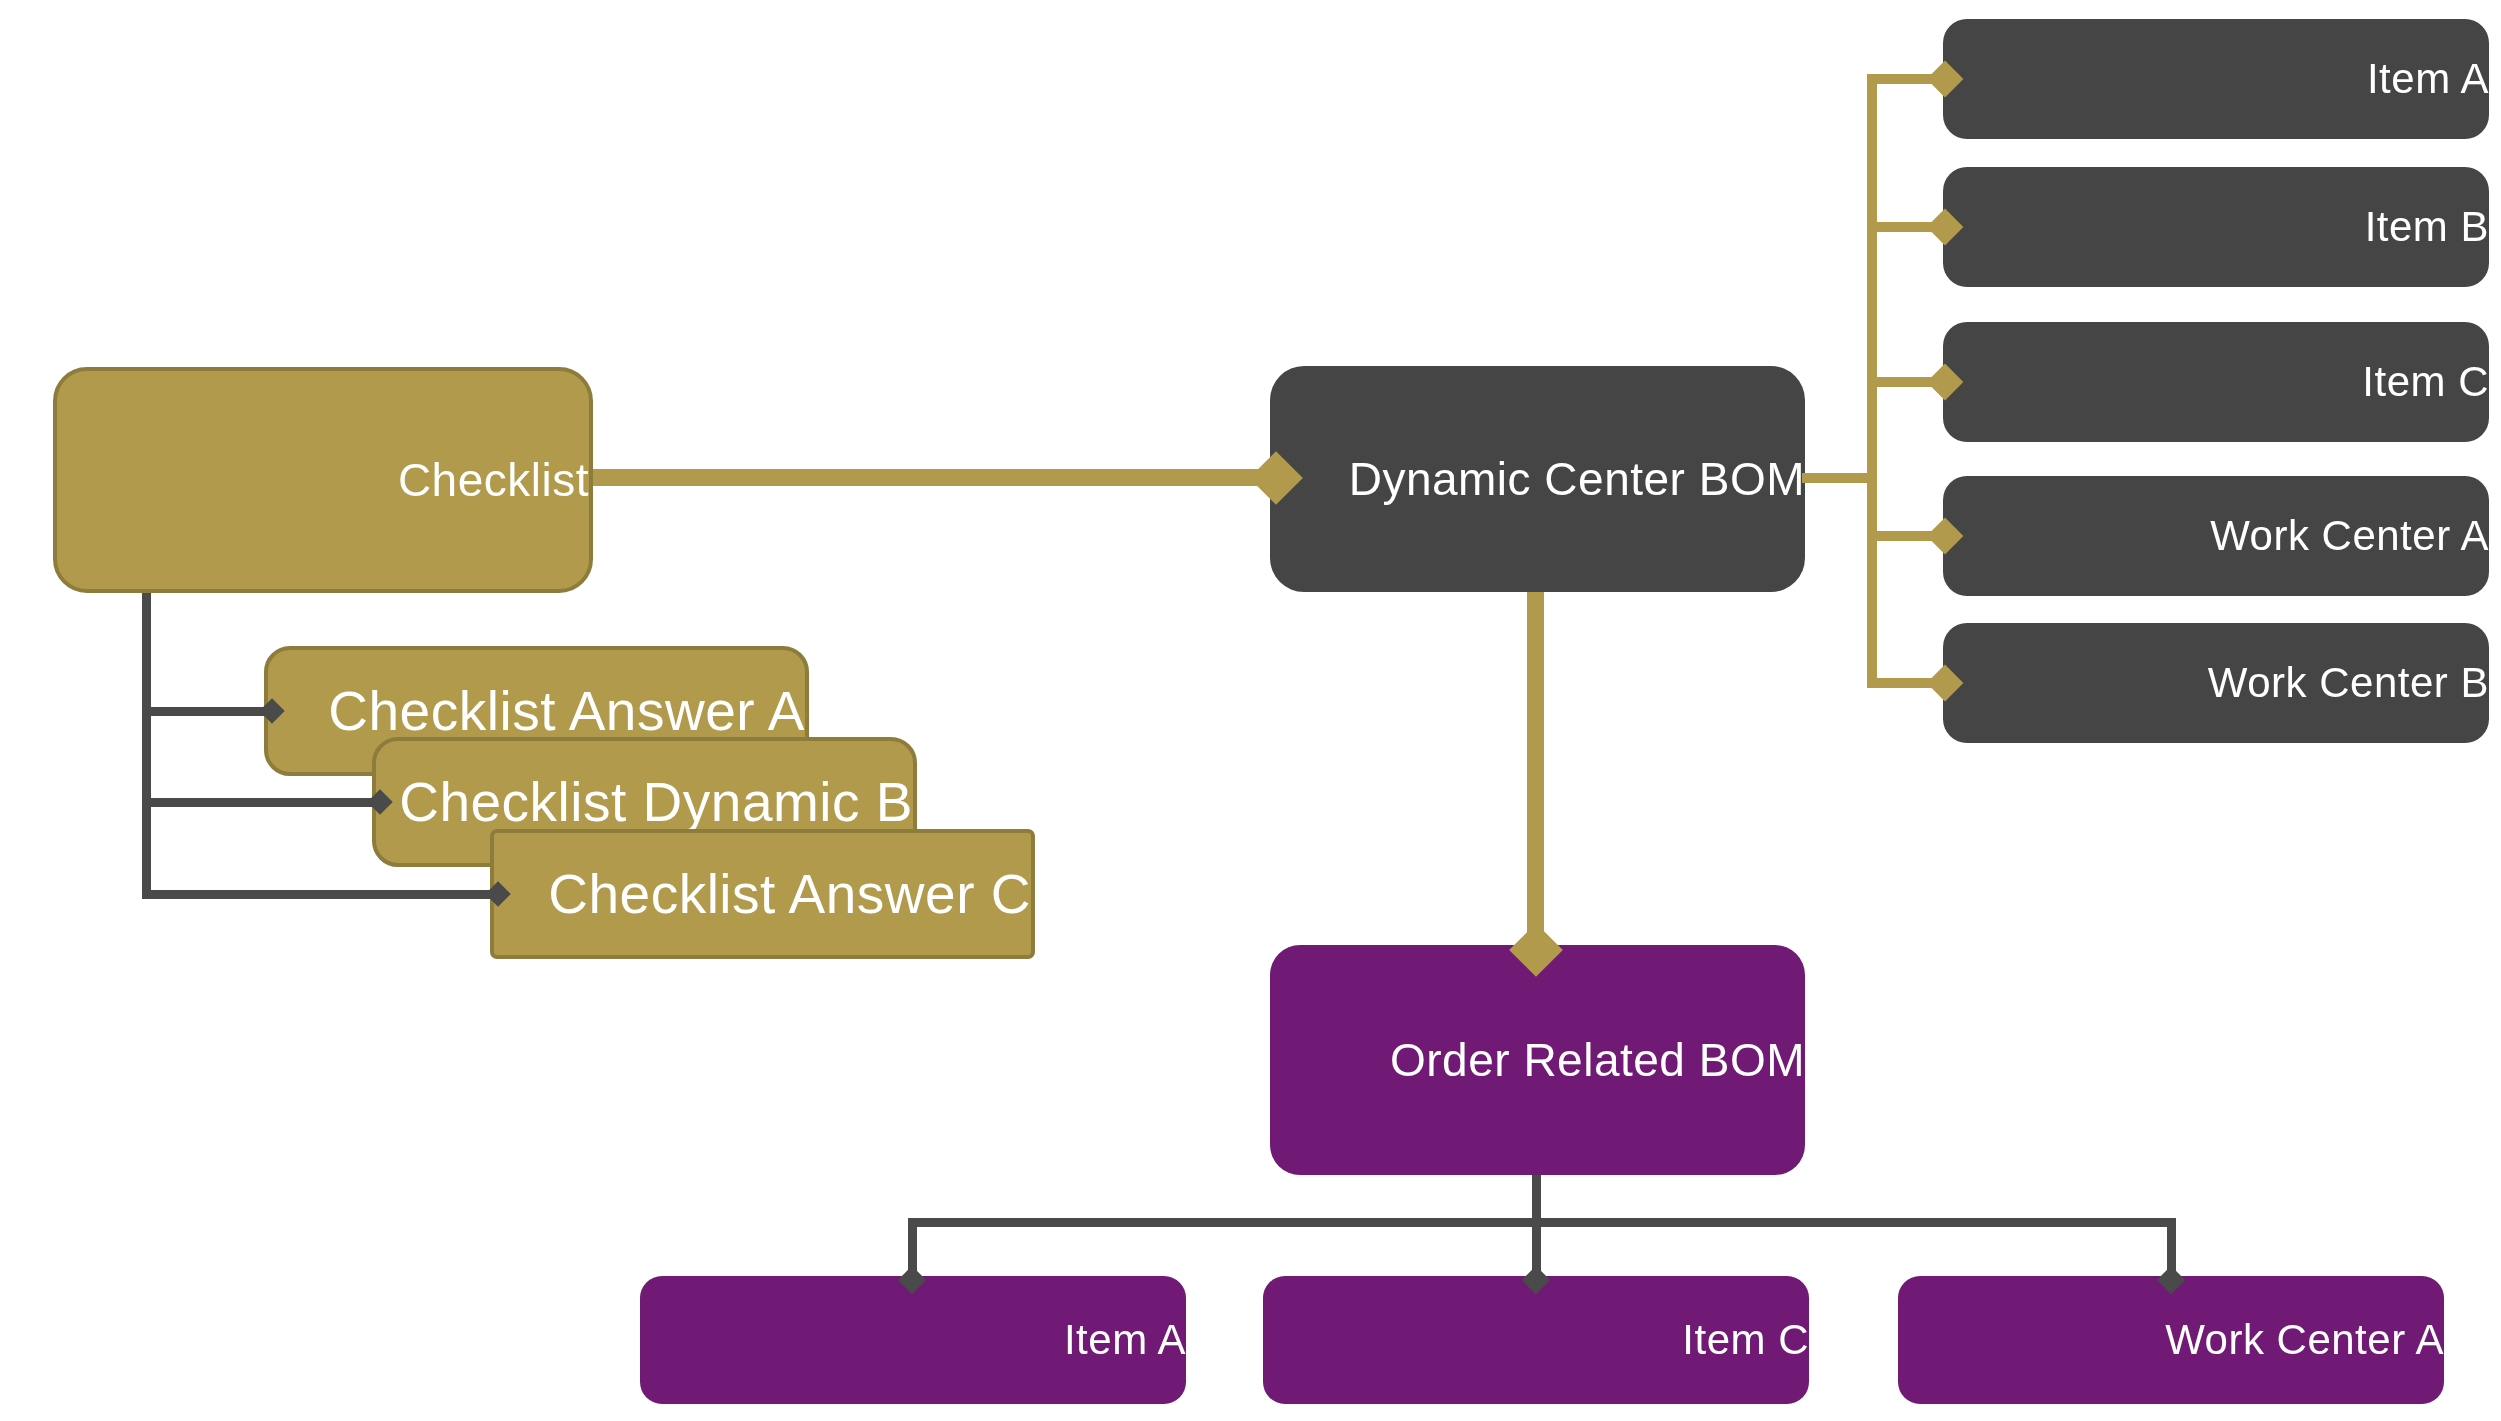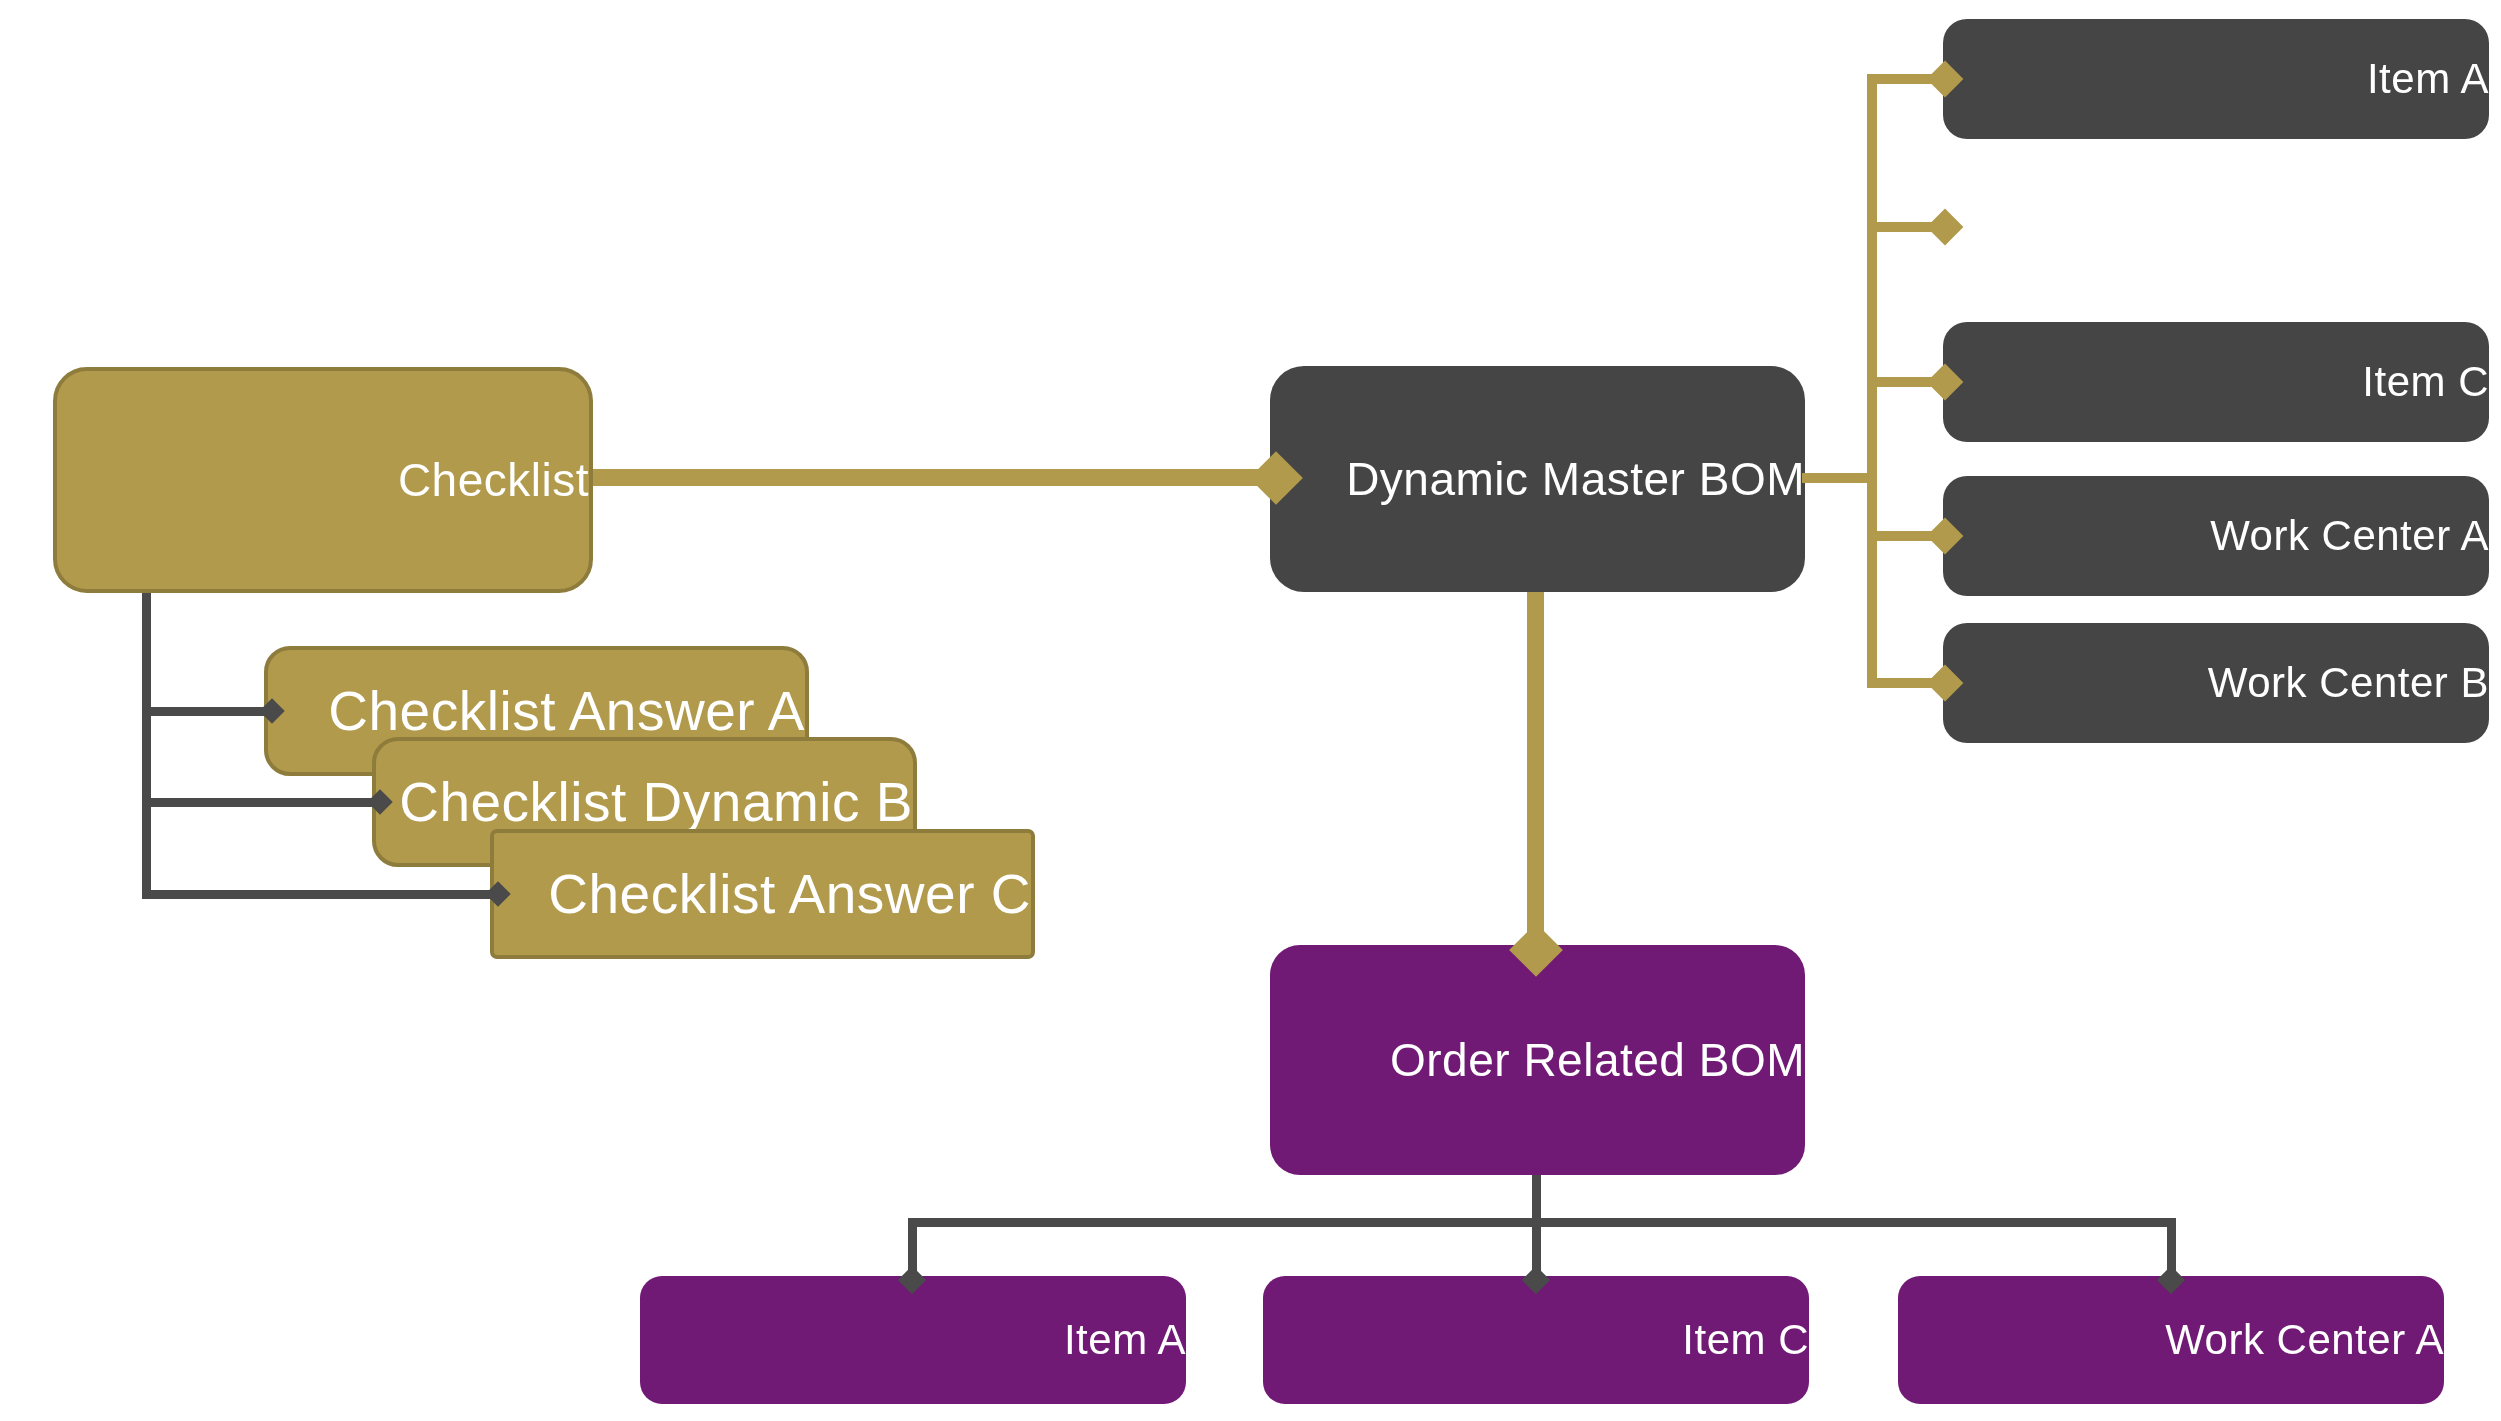--- a/index.html
+++ b/index.html
@@ -43,25 +43,28 @@
 </head>
 <body>
 
 <div class="canvas">
 
   <div class="node gold big" style="left:53px; top:367px; width:540px; height:226px;">
     <span>Checklist</span>
   </div>
 
   <div class="node dark big" style="left:1270px; top:366px; width:535px; height:226px;">
-    <span>Dynamic Master BOM</span>
+    <span>Dynamic Center BOM</span>
   </div>
 
   <div class="node dark item" style="left:1943px; top:19px; width:546px; height:120px;">
     <span>Item A</span>
+  </div>
+  <div class="node dark item" style="left:1943px; top:167px; width:546px; height:120px;">
+    <span>Item B</span>
   </div>
   <div class="node dark item" style="left:1943px; top:322px; width:546px; height:120px;">
     <span>Item C</span>
   </div>
   <div class="node dark item" style="left:1943px; top:476px; width:546px; height:120px;">
     <span>Work Center A</span>
   </div>
   <div class="node dark item" style="left:1943px; top:623px; width:546px; height:120px;">
     <span>Work Center B</span>
   </div>

